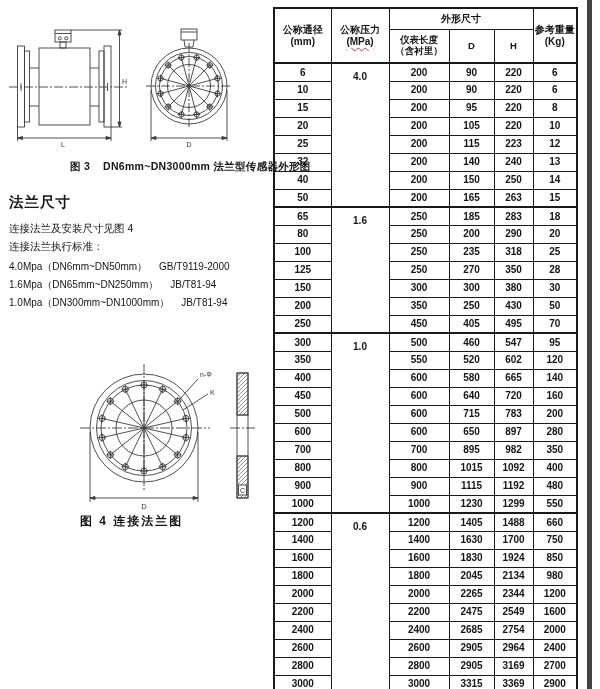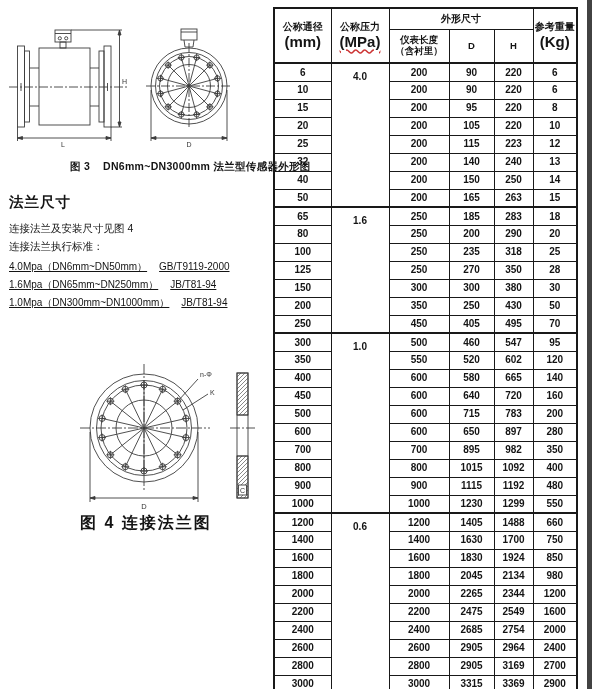--- a/index.html
+++ b/index.html
@@ -8,42 +8,42 @@
     background:#ffffff;color:#141414;
     font-family:"Liberation Sans","DejaVu Sans",sans-serif;
   }
   .abs{position:absolute;}
   
   #fig3-caption{left:26px;top:160px;font-size:10.5px;font-weight:600;letter-spacing:.3px;white-space:pre;padding-left:44px;}
   #flange-heading{left:9px;top:193px;font-size:14.5px;font-weight:bold;letter-spacing:1px;text-align:center;}
   #flange-line1{left:9px;top:222px;font-size:10.5px;}
   #flange-line2{left:9px;top:240px;font-size:10.5px;}
   #standards{left:9px;top:258px;font-size:10px;}
-  #standards .std-row{height:18px;line-height:18px;white-space:nowrap;text-decoration:underline;}
+  #standards .std-row{height:18px;line-height:18px;white-space:nowrap;}
   #standards .std-code{margin-left:12px;}
-  #fig4-caption{left:80px;top:513px;font-size:16px;font-weight:600;letter-spacing:2px;text-align:right;}
+  #fig4-caption{left:80px;top:513px;font-size:12px;font-weight:600;letter-spacing:2px;text-align:right;}
   svg{display:block;}
   svg text{font-family:"Liberation Sans","DejaVu Sans",sans-serif;fill:#333;}
   
   #spec-table{
     position:absolute;left:273px;top:7px;width:303px;
     border-collapse:collapse;table-layout:fixed;
     font-size:10px;font-weight:bold;text-align:center;
   }
   #spec-table col.c1{width:57px}#spec-table col.c2{width:58px}
   #spec-table col.c3{width:60px}#spec-table col.c4{width:45px}
   #spec-table col.c5{width:39px}#spec-table col.c6{width:44px}
   #spec-table th,#spec-table td{
     border:1px solid #191919;padding:0;line-height:1.15;
     vertical-align:middle;font-weight:bold;overflow:hidden;
   }
   #spec-table{border:2px solid #191919;}
   #spec-table thead tr.h1 th{height:20px;font-size:10px;}
   #spec-table thead tr.h2 th{height:32px;font-size:9.5px;}
-  #spec-table thead th .unit{display:block;margin-top:0;font-size:15px;}
+  #spec-table thead th .unit{display:block;margin-top:0;font-size:10px;}
   #spec-table tbody tr{height:18px;}
   #spec-table tbody tr.group-start td{border-top:2px solid #191919;}
   #spec-table td.pn{vertical-align:top;padding-top:7px;}
   .wavy{text-decoration:underline;text-decoration-style:wavy;text-decoration-color:#c33;text-underline-offset:2px;}
   
   #page-edge{left:587px;top:0;width:5px;height:689px;background:#424242;}
 </style>
 </head>
 <body>
 

